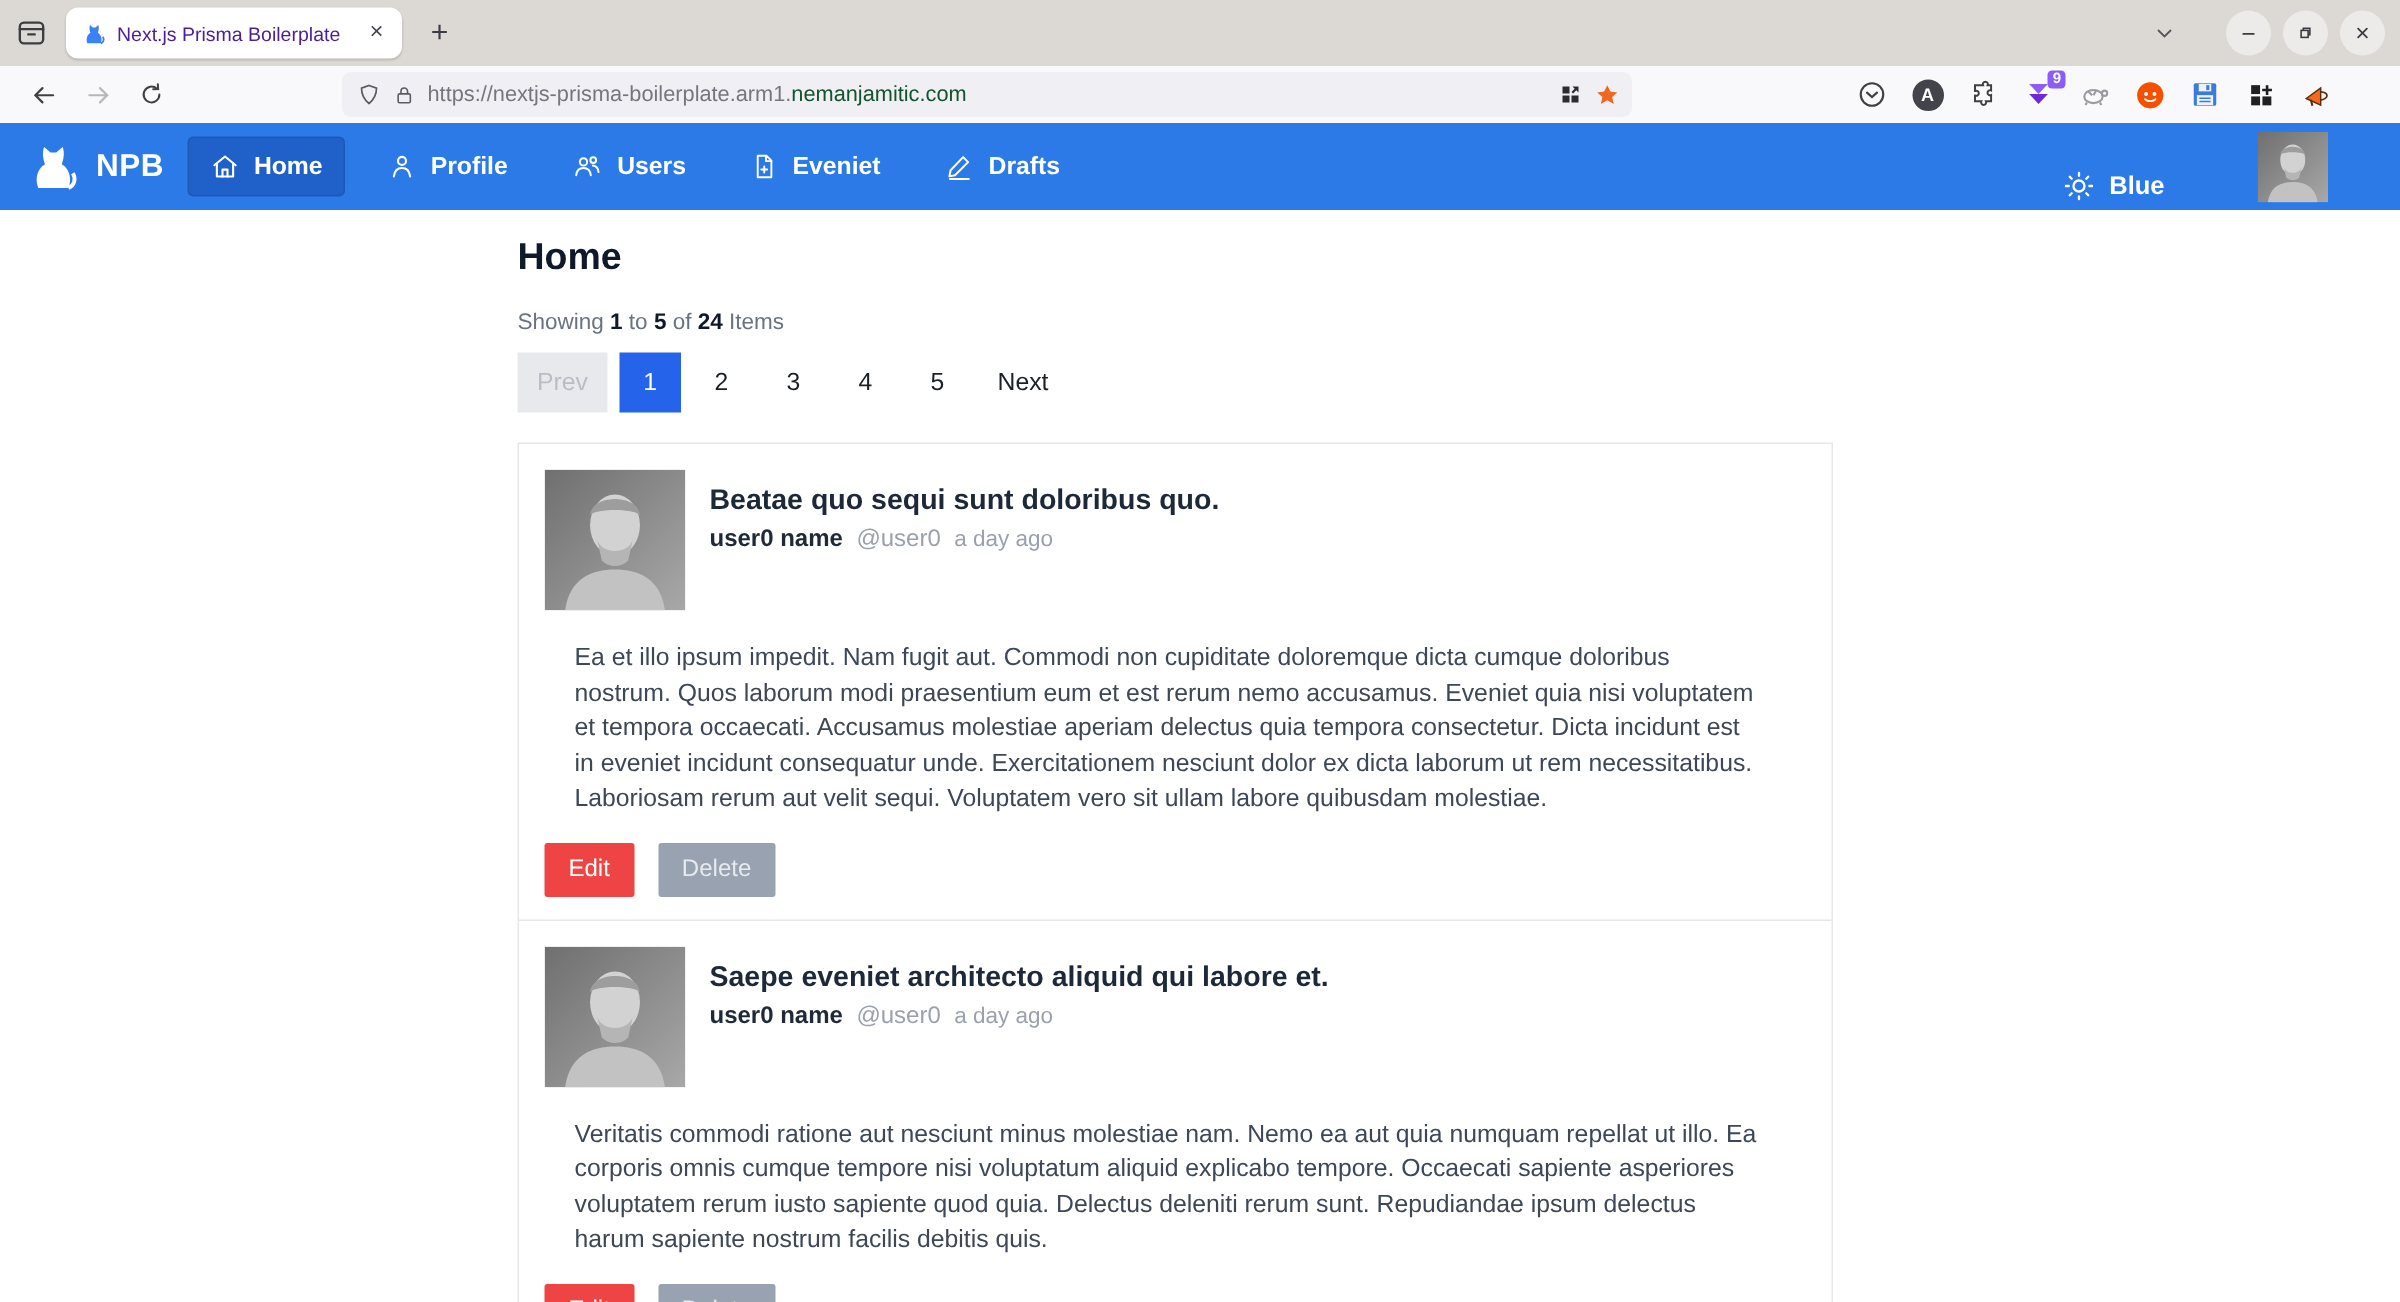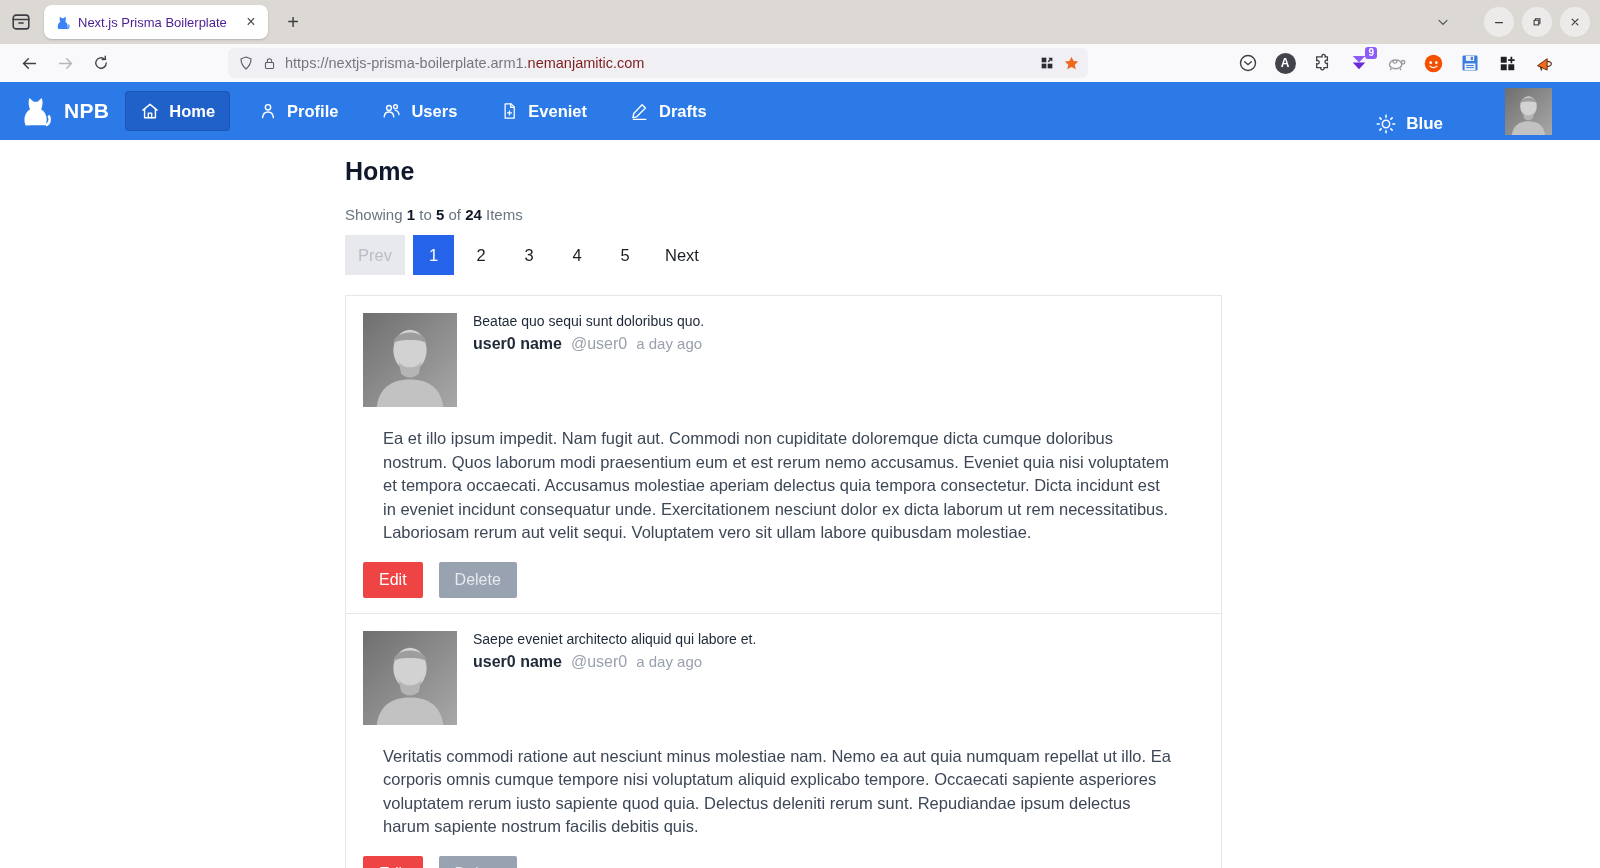--- a/index.html
+++ b/index.html
@@ -23,21 +23,21 @@
   
   .toolbar { height:38px; background:#f9f9fb; display:flex; align-items:center; padding:0 12px 0 14px; }
   .nav-arrow { width:30px; height:30px; display:flex; align-items:center; justify-content:center; color:#3f3f46; }
   .nav-arrow + .nav-arrow { margin-left:6px; }
   .nav-arrow.disabled { color:#b6b6bc; }
   .urlbar { margin-left:112px; width:860px; height:30px; background:#f0f0f4; border-radius:6px;
             display:flex; align-items:center; padding:0 8px 0 10px; gap:8px; }
   .urlbar .glyph { color:#5b5b63; display:flex; }
   .url-text { font-size:14.5px; }
   .url-gray { color:#76767e; }
-  .url-dark { color:#7f1d1d; }
+  .url-dark { color:#14532d; }
   .url-spacer { flex:1; }
   .ext-area { margin-left:auto; display:flex; align-items:center; gap:15px; }
   .ext { position:relative; width:22px; height:22px; display:flex; align-items:center; justify-content:center; }
   .ext-badge { position:absolute; top:-5px; right:-7px; background:#8b5cf6; color:#fff; font-size:10px;
                font-weight:bold; line-height:12px; padding:0 3px; border-radius:3px; }
   .a-circle { width:21px; height:21px; border-radius:50%; background:#43434b; color:#fff;
               font-size:12px; font-weight:bold; display:flex; align-items:center; justify-content:center; }
   .hamburger { display:flex; flex-direction:column; gap:4px; width:18px; }
   .hamburger span { display:block; height:2px; background:#3f3f46; border-radius:1px; }
 
@@ -70,21 +70,21 @@
   .search-label { font-size:16.5px; font-weight:600; color:#101828; }
   .search-input { margin-top:4px; width:196px; height:42px; border:1px solid #cfd4dc; border-radius:2px;
                   font-size:16px; padding:0 10px; background:#fff; outline:none; font-family:"Liberation Sans", sans-serif; }
 
   
   .posts-card { margin-top:20px; border:1px solid #e5e7eb; width:877px; background:#fff; }
   .post { padding:17px 17px 15px 17px; }
   .post + .post { border-top:1px solid #e5e7eb; }
   .post-header { display:flex; gap:16px; }
   .post-avatar { width:94px; height:94px; overflow:hidden; flex:none; }
-  .post-title { font-size:14px; font-weight:normal; color:#1d2838; margin-top:0; }
+  .post-title { font-size:19px; font-weight:bold; color:#1d2838; margin-top:10px; }
   .post-byline { margin-top:6px; display:flex; align-items:baseline; gap:9px; }
   .post-author { font-size:16px; font-weight:bold; color:#1f2937; }
   .post-handle { font-size:16px; color:#9aa1ac; }
   .post-time { font-size:15px; color:#9aa1ac; }
   .post-body { margin-top:20px; font-size:16.5px; line-height:23.5px; color:#3d4756; padding-right:28px;margin-left:20px; }
   .post-actions { margin-top:17px; display:flex; gap:16px; }
   .btn { border:none; font-family:"Liberation Sans", sans-serif; font-size:16px; padding:9px 16px; border-radius:2px; cursor:pointer; }
   .btn-edit { background:#ef4444; color:#fff; }
   .btn-delete { background:#98a2b0; color:#e6e9ed; }
 

